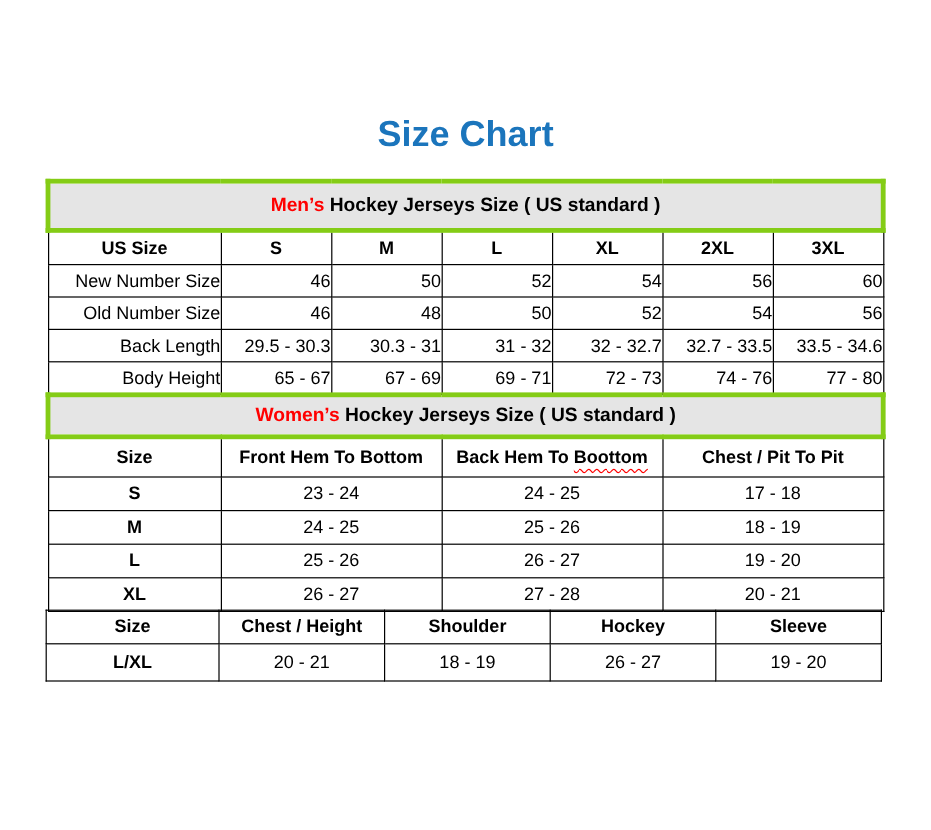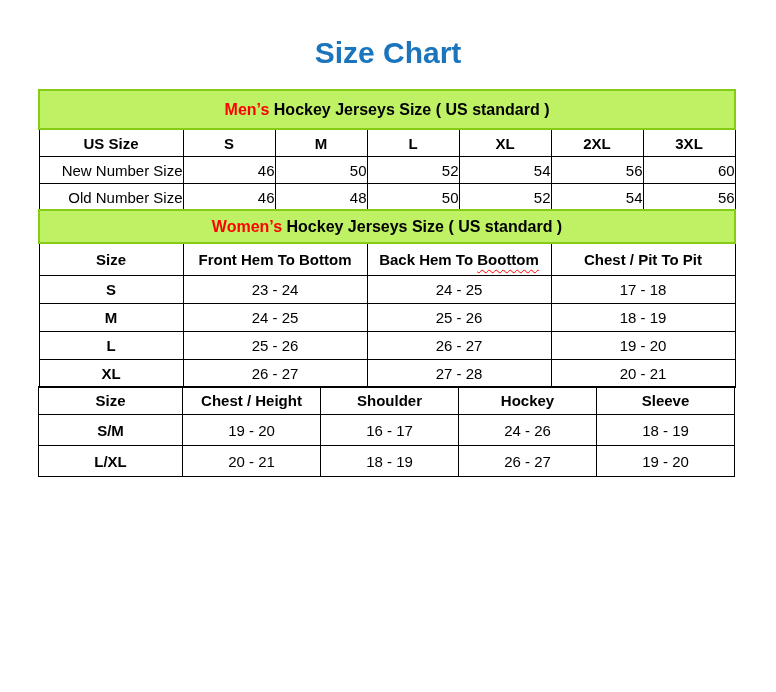--- a/index.html
+++ b/index.html
@@ -10,21 +10,21 @@
   }
   .page {
     position: relative;
     width: 776px;
     height: 692px;
     background: #ffffff;
     overflow: hidden;
   }
   .title {
     margin: 0;
-    padding-top: 36px;
+    padding-top: 96px;
     text-align: center;
     font-size: 30px;
     line-height: 34px;
     font-weight: bold;
     color: #1b75bc;
   }
   .tables {
     width: 696px;
     margin: 19px 0 0 38px;
   }
@@ -38,22 +38,22 @@
     border: 1px solid #000000;
     text-align: center;
     vertical-align: middle;
     padding: 0;
     font-size: 15px;
     color: #000000;
     overflow: hidden;
     white-space: nowrap;
   }
   .sizes th.band-cell {
-    background: #bef264;
-    border: 2px solid #84cc16;
+    background: #e5e5e5;
+    border: 4px solid #84cc16;
     font-weight: bold;
     font-size: 16px;
   }
   .band-cell .hl { color: #ff0000; }
   .sizes th.col { font-weight: bold; margin-left: 20px; }
   .sizes td { font-weight: normal; }
   .sizes td.rowlabel-bold { font-weight: bold; }
   
   .mens   th.band-cell { height: 37px; }
   .mens   th.col       { height: 26px; }
@@ -119,20 +119,38 @@
         </tr>
         <tr>
           <td>Old Number Size</td>
           <td>46</td>
           <td>48</td>
           <td>50</td>
           <td>52</td>
           <td>54</td>
           <td>56</td>
         </tr>
+        <tr>
+          <td>Back Length</td>
+          <td>29.5 - 30.3</td>
+          <td>30.3 - 31</td>
+          <td>31 - 32</td>
+          <td>32 - 32.7</td>
+          <td>32.7 - 33.5</td>
+          <td>33.5 - 34.6</td>
+        </tr>
+        <tr>
+          <td>Body Height</td>
+          <td>65 - 67</td>
+          <td>67 - 69</td>
+          <td>69 - 71</td>
+          <td>72 - 73</td>
+          <td>74 - 76</td>
+          <td>77 - 80</td>
+        </tr>
       </tbody>
     </table>
 
     <table class="sizes womens">
       <colgroup>
         <col style="width:144px">
           <col style="width:184px">
           <col style="width:184px">
           <col style="width:184px">
       </colgroup>
@@ -189,27 +207,20 @@
       </colgroup>
       <tbody>
         <tr>
           <th class="col">Size</th>
           <th class="col">Chest / Height</th>
           <th class="col">Shoulder</th>
           <th class="col">Hockey</th>
           <th class="col">Sleeve</th>
         </tr>
         <tr>
-          <td class="rowlabel-bold">S/M</td>
-          <td>19 - 20</td>
-          <td>16 - 17</td>
-          <td>24 - 26</td>
-          <td>18 - 19</td>
-        </tr>
-        <tr>
           <td class="rowlabel-bold">L/XL</td>
           <td>20 - 21</td>
           <td>18 - 19</td>
           <td>26 - 27</td>
           <td>19 - 20</td>
         </tr>
       </tbody>
     </table>
 
   </div>

